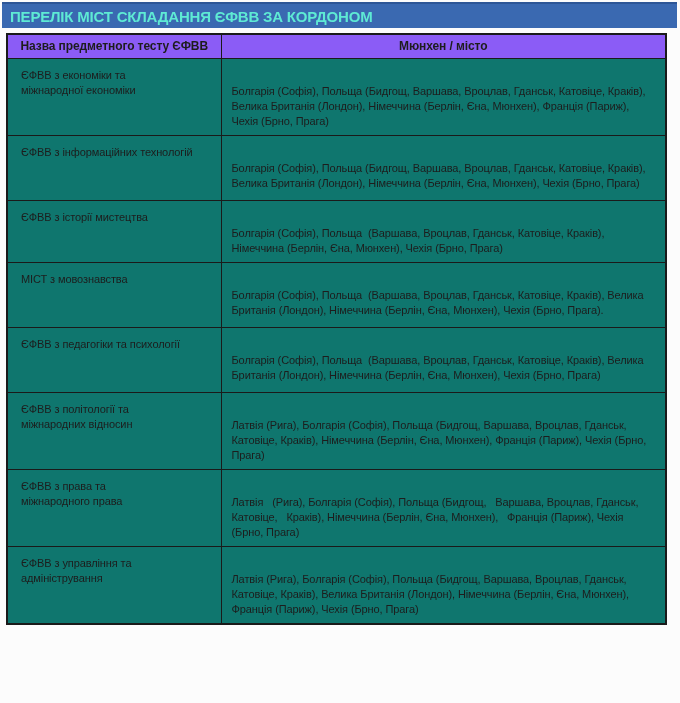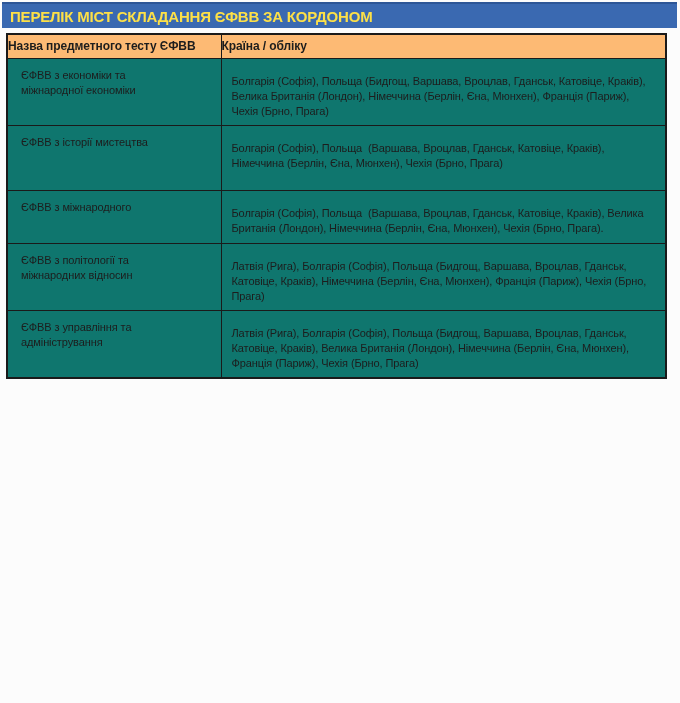--- a/index.html
+++ b/index.html
@@ -14,21 +14,21 @@
     position: absolute;
     left: 2px; top: 2px;
     width: 675px; height: 26px;
     background: #3a69b1;
     border-top: 2px solid #2d5697;
     display: flex;
     align-items: center;
     padding-left: 8px;
   }
   .topbar .title {
-    color: #fde047;
+    color: #5eead4;
     font-weight: bold;
     font-size: 15px;
     letter-spacing: -0.2px;
     white-space: nowrap;
   }
   table.main {
     position: absolute;
     left: 6px; top: 33px;
     width: 661px;
     border-collapse: collapse;
@@ -37,35 +37,35 @@
   }
   table.main, table.main th, table.main td {
     border: 1.5px solid #1a1a1a;
   }
   table.main { border-width: 2px; }
   col.c-test { width: 214px; }
   thead th {
     height: 24px;
     font-size: 12px;
     font-weight: bold;
-    text-align: left;
+    text-align: center;
     vertical-align: middle;
     letter-spacing: -0.1px;
-    background: #fdba74;
+    background: #8b5cf6;
   }
   tbody td {
     vertical-align: top;
     font-size: 11px;
     line-height: 15px;
     letter-spacing: -0.1px;
     white-space: pre-wrap;
     background: #0f766e;
   }
   td.cell-test { padding: 9px 8px 6px 13px; }
-  td.cell-loc  { padding: 15px 10px 6px 10px; }
+  td.cell-loc  { padding: 25px 10px 6px 10px; }
   tbody tr:nth-child(1)  { height: 63px; }
   tbody tr:nth-child(2)  { height: 65px; }
   tbody tr:nth-child(3)  { height: 53px; margin-left: 27px; }
   tbody tr:nth-child(4)  { height: 65px; }
   tbody tr:nth-child(5)  { height: 65px; }
   tbody tr:nth-child(6)  { height: 64px; }
   tbody tr:nth-child(7)  { height: 66px; }
   tbody tr:nth-child(8)  { height: 65px; }
   tbody tr:nth-child(9)  { height: 65px; }
   tbody tr:nth-child(10) { height: 64px; }
@@ -78,41 +78,54 @@
 </div>
 
 <table class="main">
   <colgroup>
     <col class="c-test">
     <col class="c-loc">
   </colgroup>
   <thead>
     <tr>
       <th>Назва предметного тесту ЄФВВ</th>
-      <th>Країна / обліку</th>
+      <th>Мюнхен / місто</th>
     </tr>
   </thead>
   <tbody>
     <tr>
       <td class="cell-test">ЄФВВ з економіки та
 міжнародної економіки</td>
       <td class="cell-loc">Болгарія (Софія), Польща (Бидгощ, Варшава, Вроцлав, Гданськ, Катовіце, Краків), Велика Британія (Лондон), Німеччина (Берлін, Єна, Мюнхен), Франція (Париж), Чехія (Брно, Прага)</td>
     </tr>
     <tr>
+      <td class="cell-test">ЄФВВ з інформаційних технологій</td>
+      <td class="cell-loc">Болгарія (Софія), Польща (Бидгощ, Варшава, Вроцлав, Гданськ, Катовіце, Краків), Велика Британія (Лондон), Німеччина (Берлін, Єна, Мюнхен), Чехія (Брно, Прага)</td>
+    </tr>
+    <tr>
       <td class="cell-test">ЄФВВ з історії мистецтва</td>
       <td class="cell-loc">Болгарія (Софія), Польща  (Варшава, Вроцлав, Гданськ, Катовіце, Краків), Німеччина (Берлін, Єна, Мюнхен), Чехія (Брно, Прага)</td>
     </tr>
     <tr>
-      <td class="cell-test">ЄФВВ з міжнародного</td>
+      <td class="cell-test">МІСТ з мовознавства</td>
       <td class="cell-loc">Болгарія (Софія), Польща  (Варшава, Вроцлав, Гданськ, Катовіце, Краків), Велика Британія (Лондон), Німеччина (Берлін, Єна, Мюнхен), Чехія (Брно, Прага).</td>
+    </tr>
+    <tr>
+      <td class="cell-test">ЄФВВ з педагогіки та психології</td>
+      <td class="cell-loc">Болгарія (Софія), Польща  (Варшава, Вроцлав, Гданськ, Катовіце, Краків), Велика Британія (Лондон), Німеччина (Берлін, Єна, Мюнхен), Чехія (Брно, Прага)</td>
     </tr>
     <tr>
       <td class="cell-test">ЄФВВ з політології та
 міжнародних відносин</td>
       <td class="cell-loc">Латвія (Рига), Болгарія (Софія), Польща (Бидгощ, Варшава, Вроцлав, Гданськ, Катовіце, Краків), Німеччина (Берлін, Єна, Мюнхен), Франція (Париж), Чехія (Брно, Прага)</td>
+    </tr>
+    <tr>
+      <td class="cell-test">ЄФВВ з права та
+міжнародного права</td>
+      <td class="cell-loc">Латвія   (Рига), Болгарія (Софія), Польща (Бидгощ,   Варшава, Вроцлав, Гданськ, Катовіце,   Краків), Німеччина (Берлін, Єна, Мюнхен),   Франція (Париж), Чехія (Брно, Прага)</td>
     </tr>
     <tr>
       <td class="cell-test">ЄФВВ з управління та
 адміністрування</td>
       <td class="cell-loc">Латвія (Рига), Болгарія (Софія), Польща (Бидгощ, Варшава, Вроцлав, Гданськ, Катовіце, Краків), Велика Британія (Лондон), Німеччина (Берлін, Єна, Мюнхен), Франція (Париж), Чехія (Брно, Прага)</td>
     </tr>
   </tbody>
 </table>
 
 </body></html>

